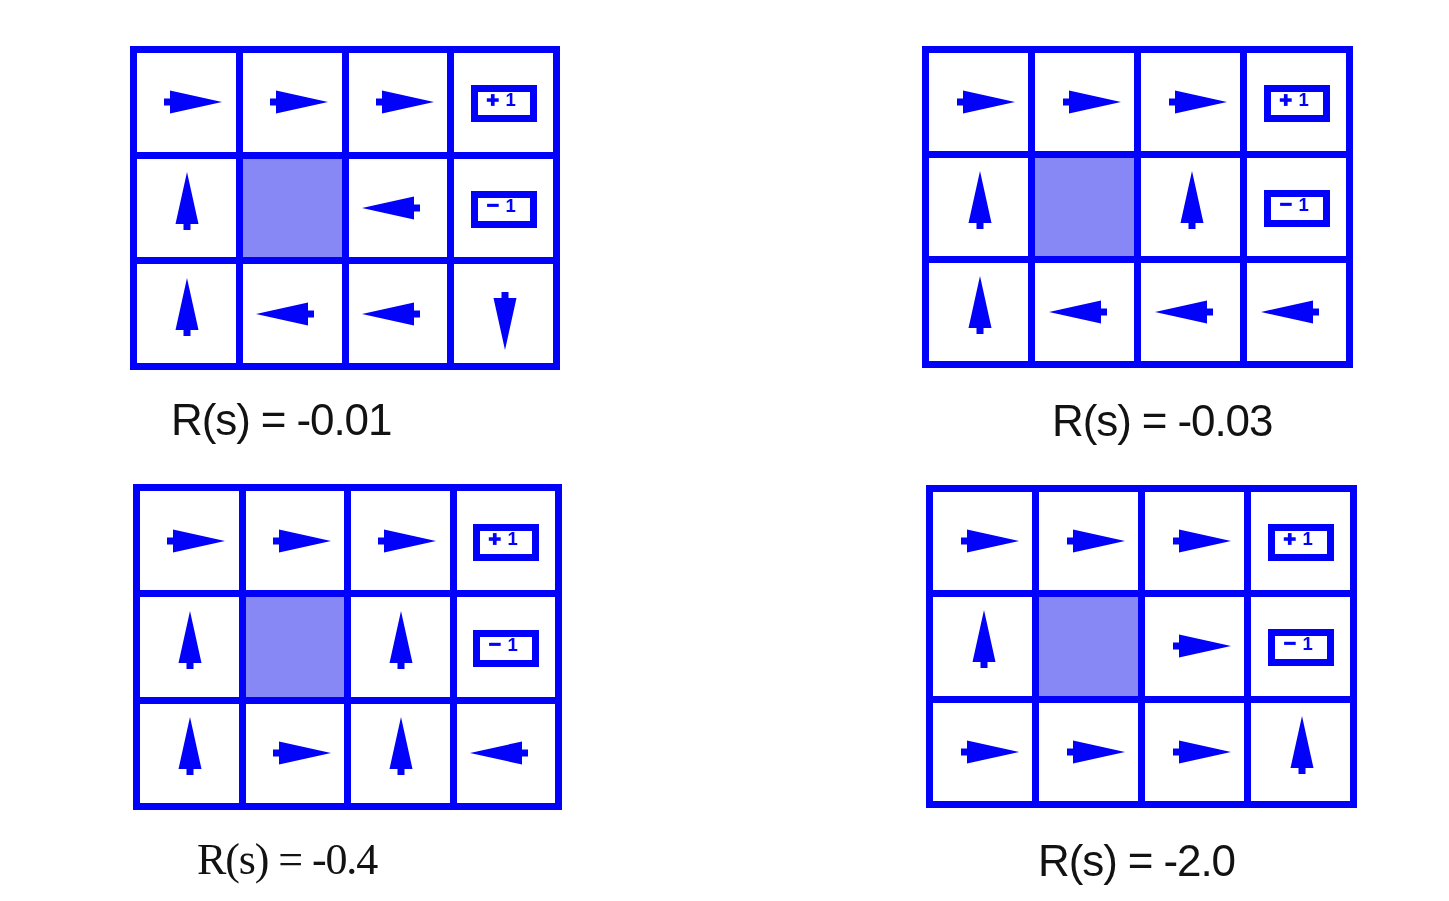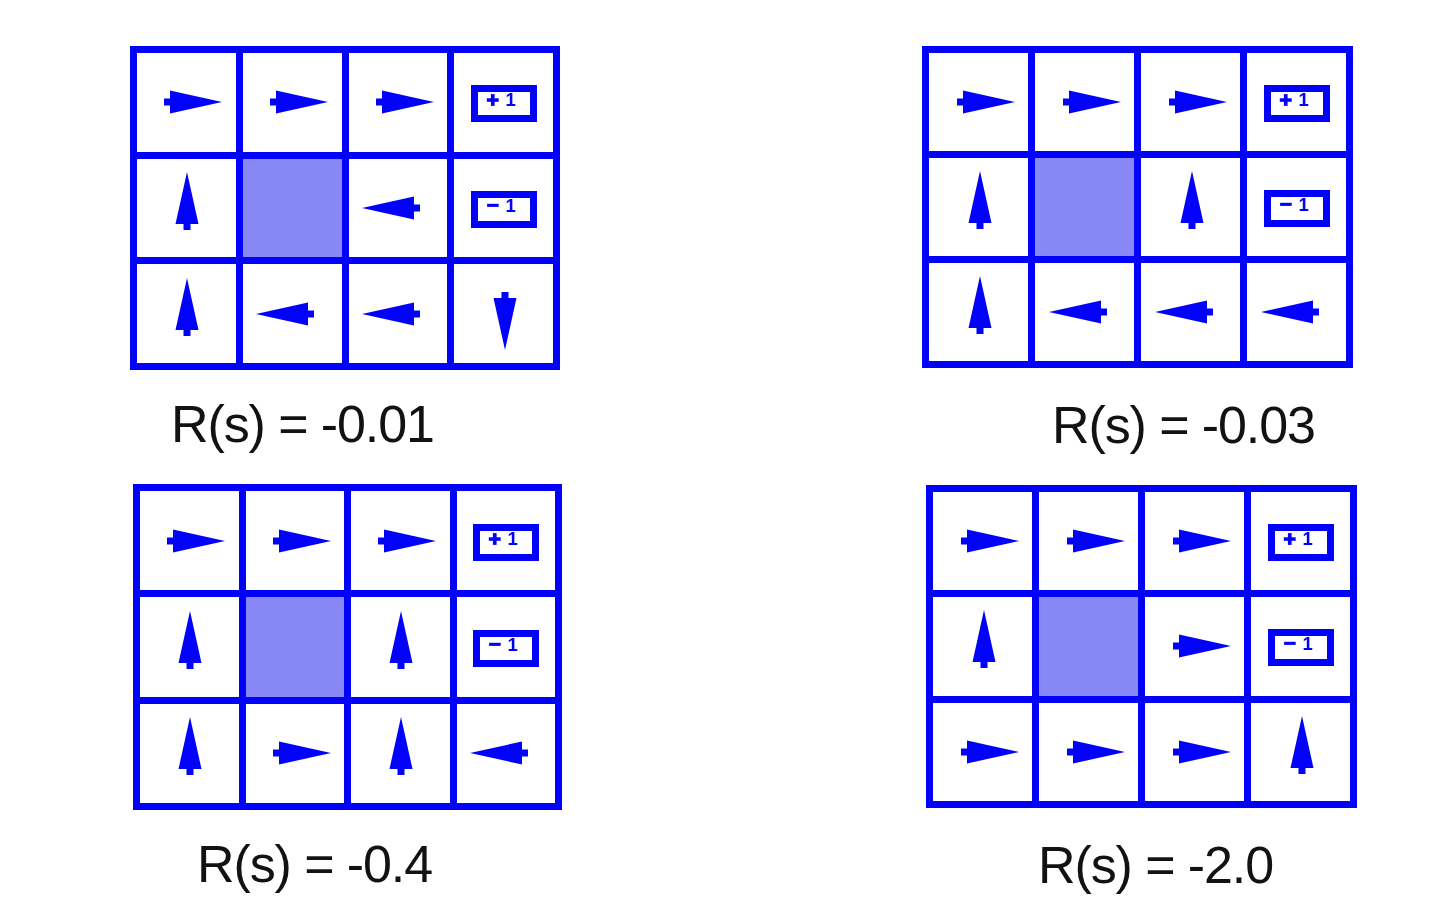--- a/index.html
+++ b/index.html
@@ -10,28 +10,28 @@
      border:7px solid var(--b); background:var(--b);
      display:grid; grid-template-columns:repeat(4,1fr); grid-template-rows:repeat(3,1fr); gap:7px; }
 .c { background:#ffffff; display:flex; align-items:center; justify-content:center; }
 .c.k { background:#8787f5; }
 svg { display:block; position:relative; }
 .sR { left:7px; }
 .sL { left:-7px; }
 .sU { top:-7px; left:1px; }
 .sD { top:7px; left:1px; }
 .t { margin-left:1px; margin-top:3px; }
-.cap { position:absolute; color:#121212; font-size:52px; line-height:1; white-space:pre; letter-spacing:-1.1px; }
+.cap { position:absolute; color:#121212; font-size:44px; line-height:1; white-space:pre; letter-spacing:-1.1px; }
 #g1 { left:130px; top:46px; }
 #g2 { left:922px; top:46px; width:431px; height:322px; }
 #g3 { left:133px; top:484px; width:429px; height:326px; }
 #g4 { left:926px; top:485px; width:431px; height:323px; }
 #c1 { left:171px; top:398px; }
 #c2 { left:1052px; top:399px;text-align:right; }
-#c3 { left:197px; top:838px; }
+#c3 { left:197px; top:838px;font-family:Liberation Serif, serif; }
 #c4 { left:1038px; top:839px; }
 </style>
 </head>
 <body>
 
 <div class="g" id="g1">
   <div class="c">
       <svg class="sR" width="58" height="24" viewBox="0 0 58 24">
         <polygon points="0,8.5 6,8.5 6,0.5 58,12 6,23.5 6,15.5 0,15.5" fill="#0202fa"></polygon>
       </svg>

